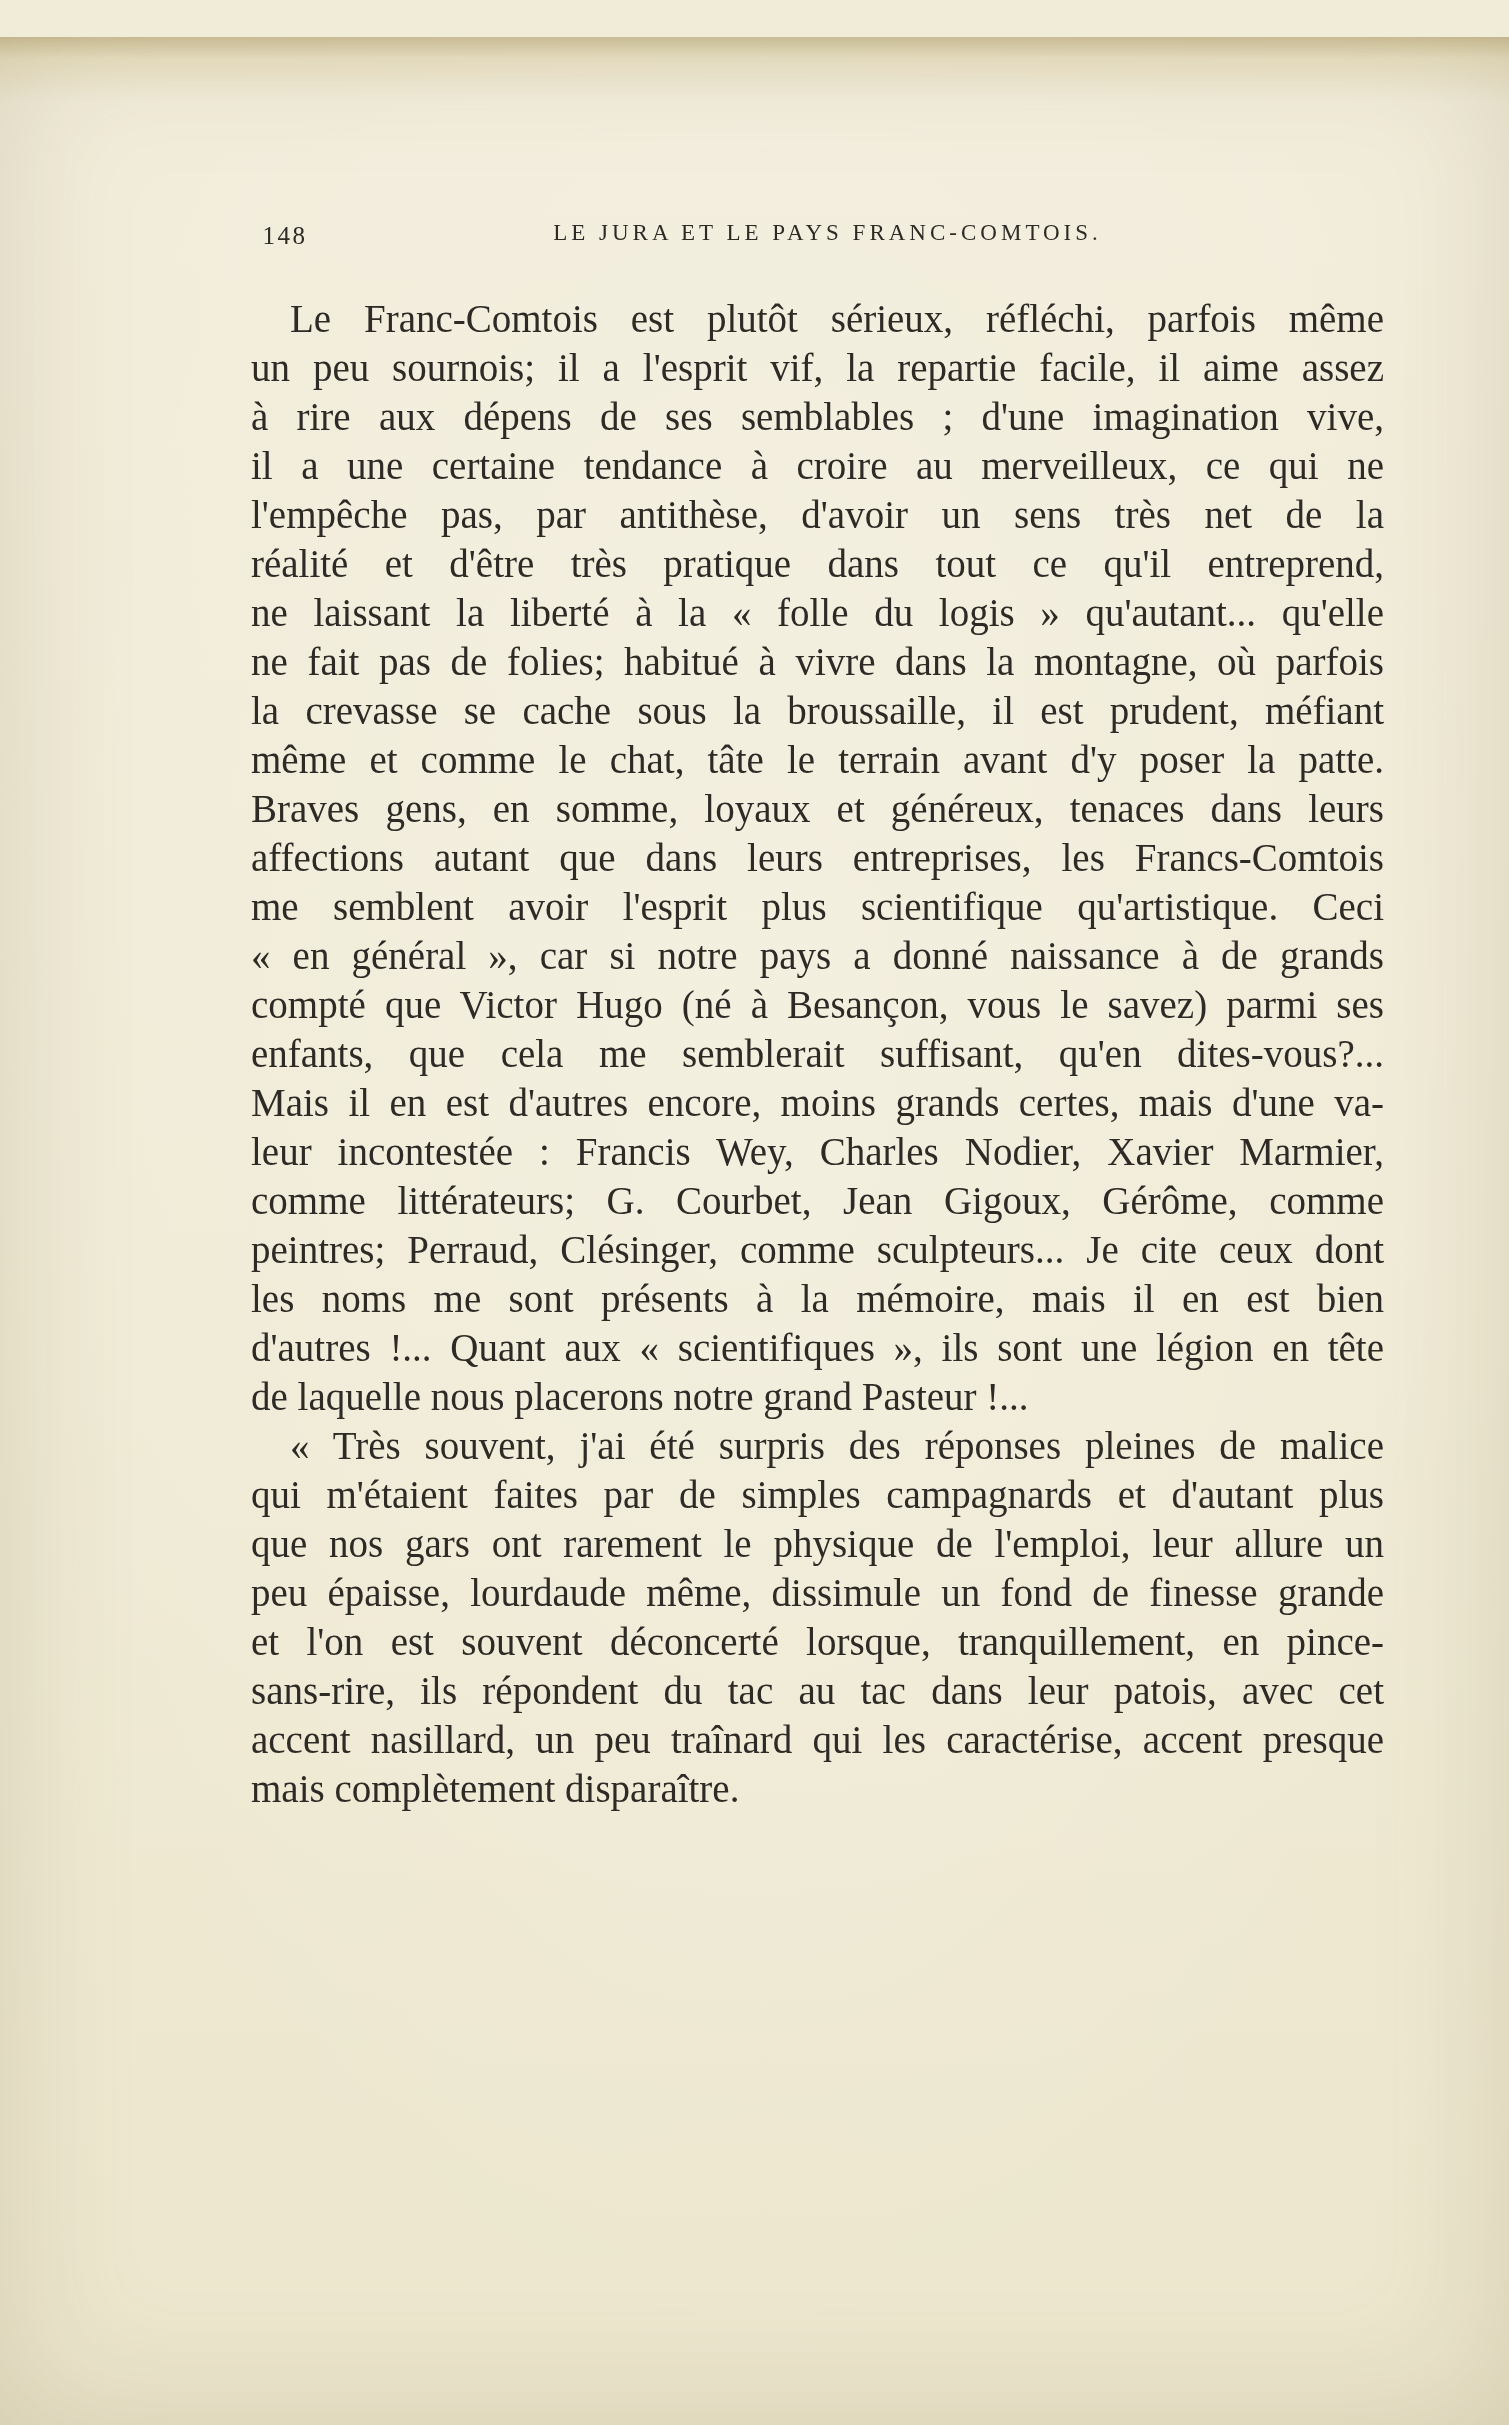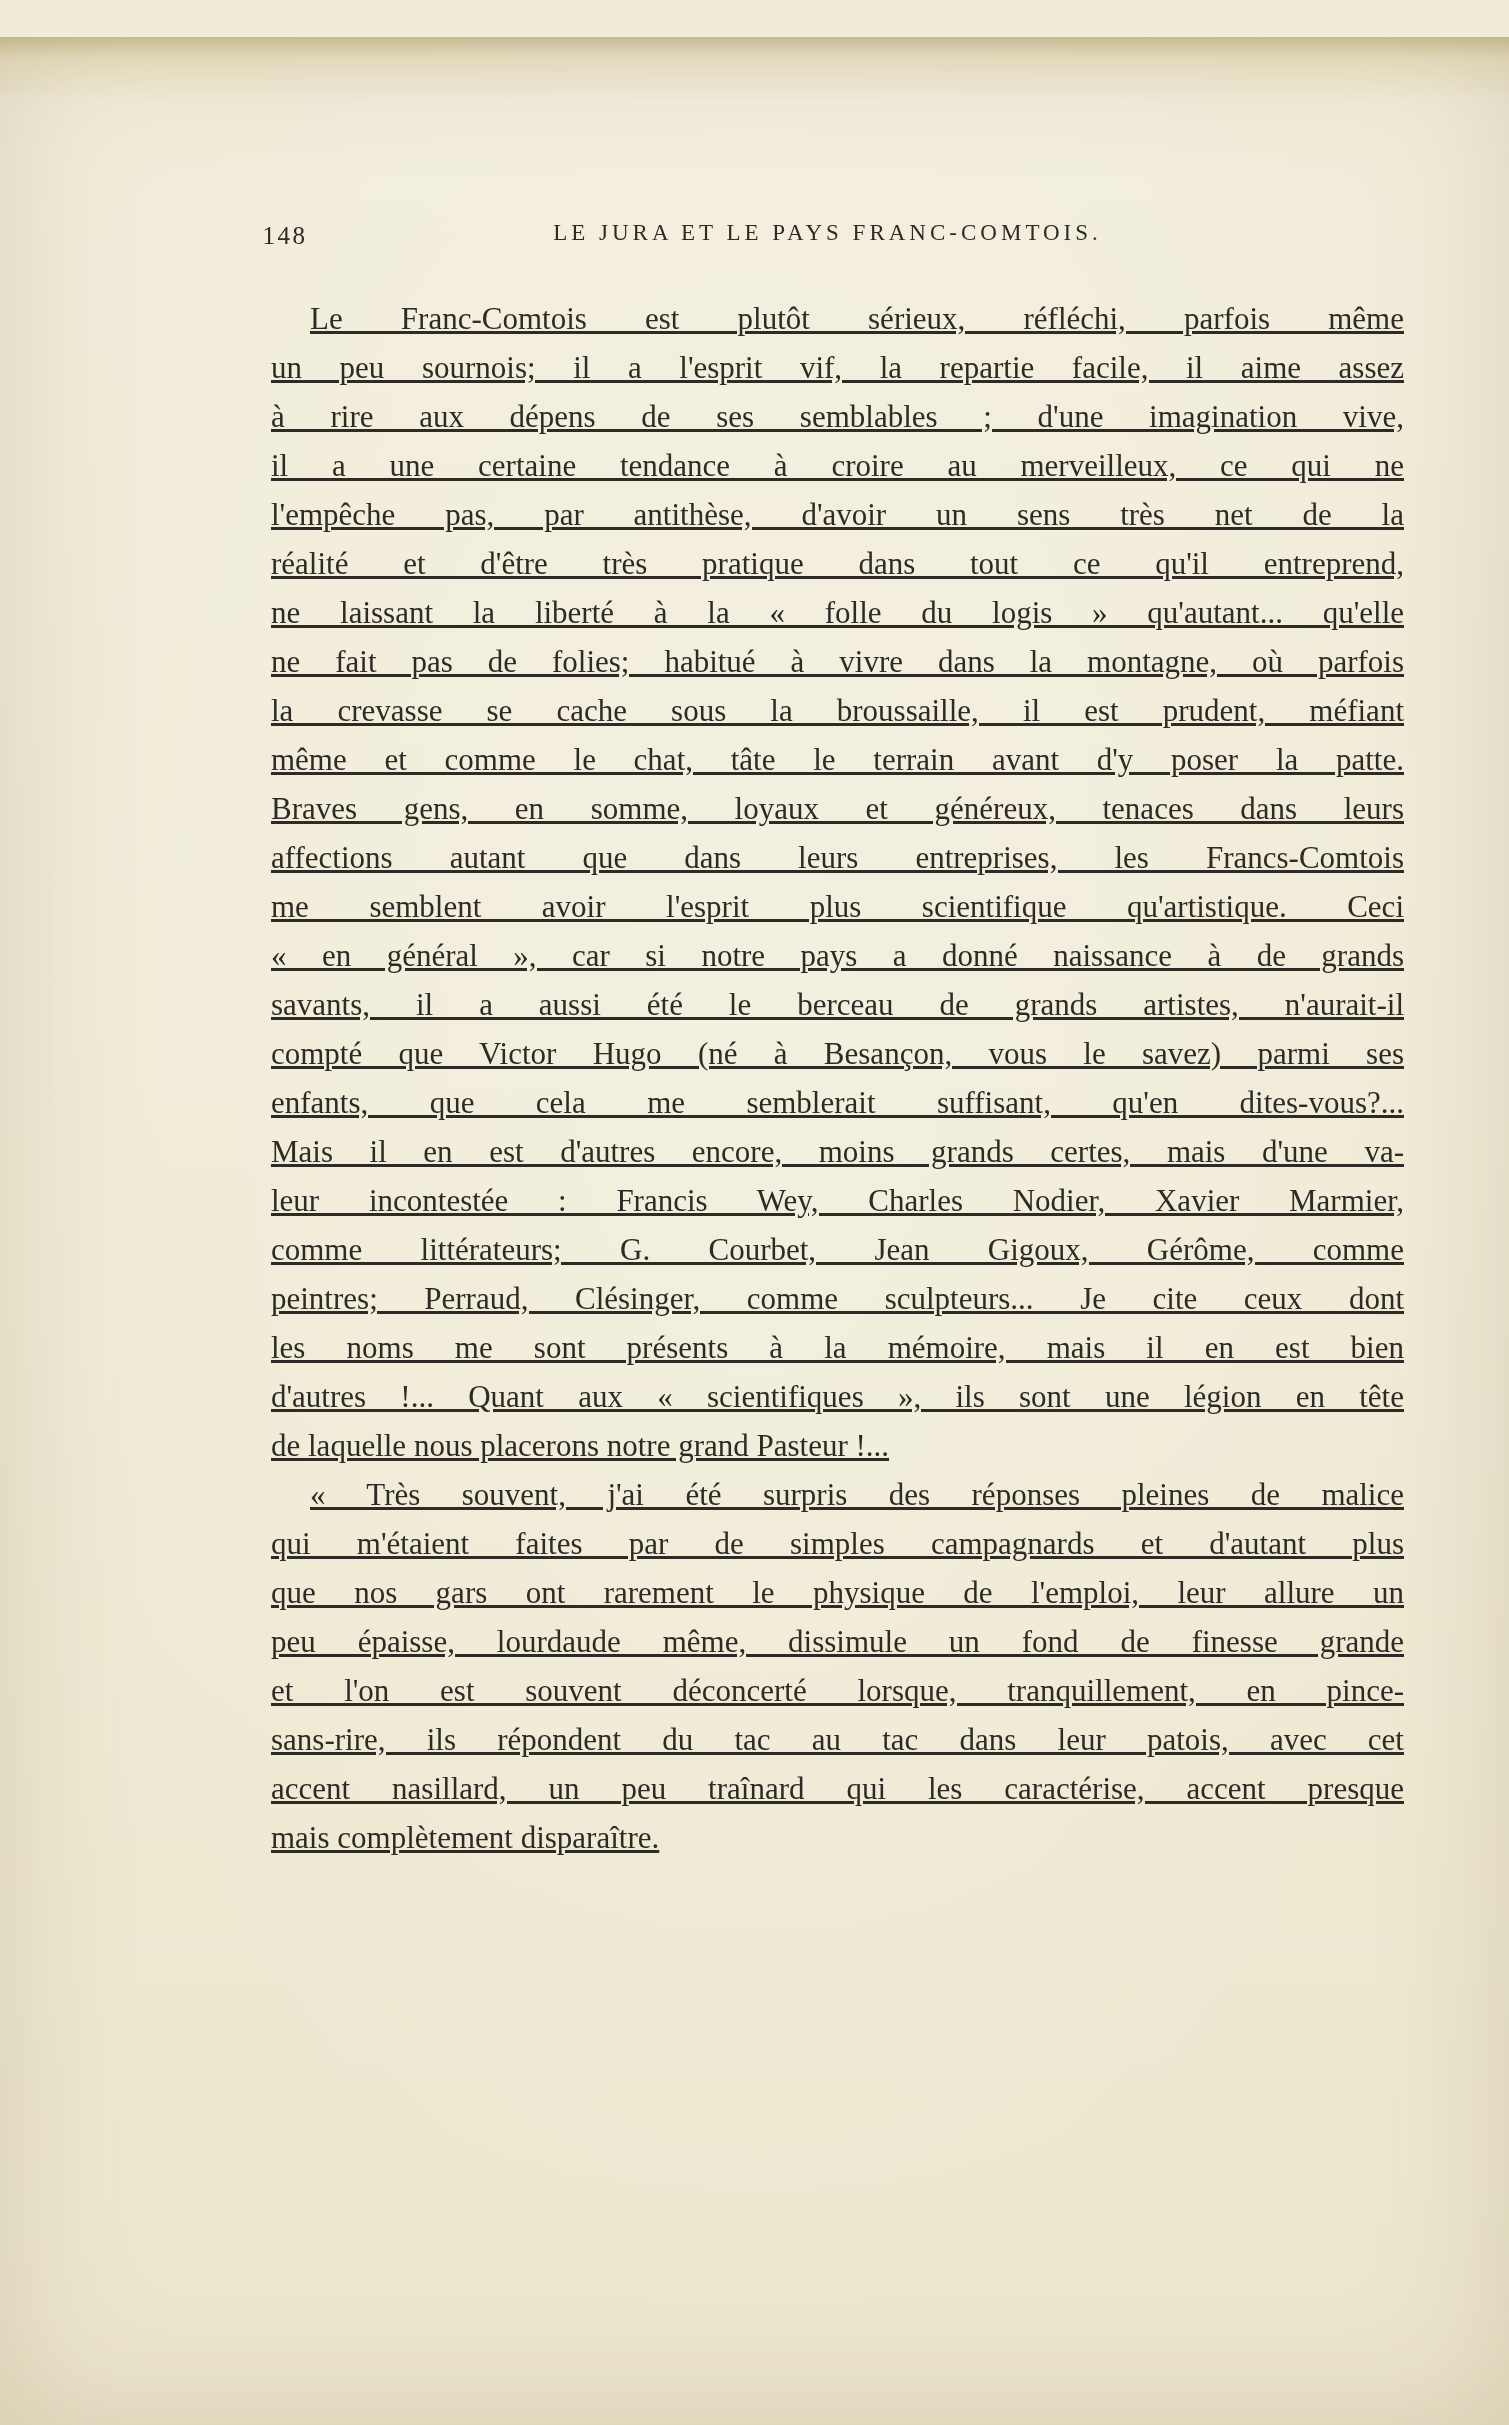--- a/index.html
+++ b/index.html
@@ -43,25 +43,24 @@
   }
   .title {
     text-align: center;
     font-size: 23px;
     letter-spacing: 4px;
     font-weight: 400;
   }
   .text-block {
     position: absolute;
     top: 257px;
-    left: 271px;
+    left: 251px;
     width: 1133px;
-    font-size: 31px;
+    font-size: 39px;
     line-height: 49px;
-    text-decoration: underline;
   }
   .line {
     text-align: justify;
     text-align-last: justify;
   }
   .pfirst { text-indent: 39px; }
   .plast  { text-align-last: left; }
 </style>
 </head>
 <body>
@@ -84,21 +83,20 @@
       <div class="line">l'empêche pas, par antithèse, d'avoir un sens très net de la</div>
       <div class="line">réalité et d'être très pratique dans tout ce qu'il entreprend,</div>
       <div class="line">ne laissant la liberté à la « folle du logis » qu'autant... qu'elle</div>
       <div class="line">ne fait pas de folies; habitué à vivre dans la montagne, où parfois</div>
       <div class="line">la crevasse se cache sous la broussaille, il est prudent, méfiant</div>
       <div class="line">même et comme le chat, tâte le terrain avant d'y poser la patte.</div>
       <div class="line">Braves gens, en somme, loyaux et généreux, tenaces dans leurs</div>
       <div class="line">affections autant que dans leurs entreprises, les Francs-Comtois</div>
       <div class="line">me semblent avoir l'esprit plus scientifique qu'artistique. Ceci</div>
       <div class="line">« en général », car si notre pays a donné naissance à de grands</div>
-      <div class="line">savants, il a aussi été le berceau de grands artistes, n'aurait-il</div>
       <div class="line">compté que Victor Hugo (né à Besançon, vous le savez) parmi ses</div>
       <div class="line">enfants, que cela me semblerait suffisant, qu'en dites-vous?...</div>
       <div class="line">Mais il en est d'autres encore, moins grands certes, mais d'une va-</div>
       <div class="line">leur incontestée : Francis Wey, Charles Nodier, Xavier Marmier,</div>
       <div class="line">comme littérateurs; G. Courbet, Jean Gigoux, Gérôme, comme</div>
       <div class="line">peintres; Perraud, Clésinger, comme sculpteurs... Je cite ceux dont</div>
       <div class="line">les noms me sont présents à la mémoire, mais il en est bien</div>
       <div class="line">d'autres !... Quant aux « scientifiques », ils sont une légion en tête</div>
       <div class="line plast">de laquelle nous placerons notre grand Pasteur !...</div>
     </div>

